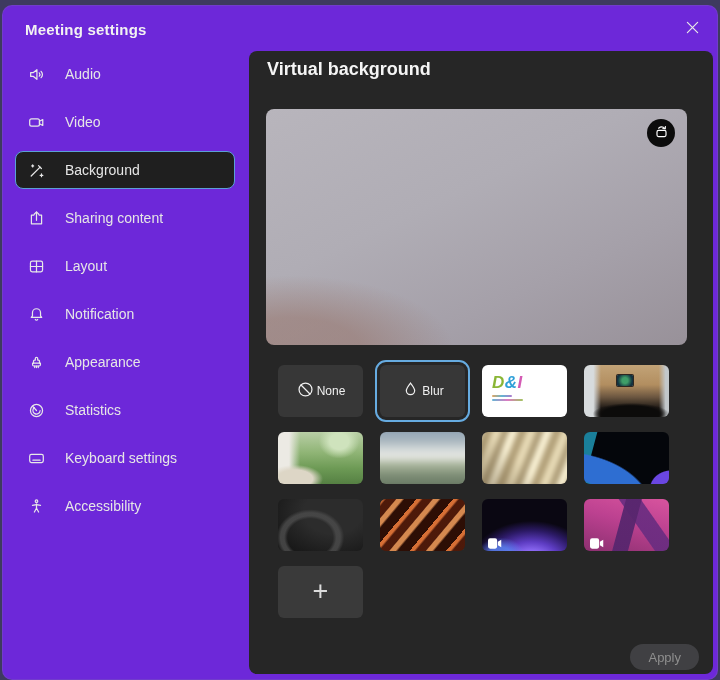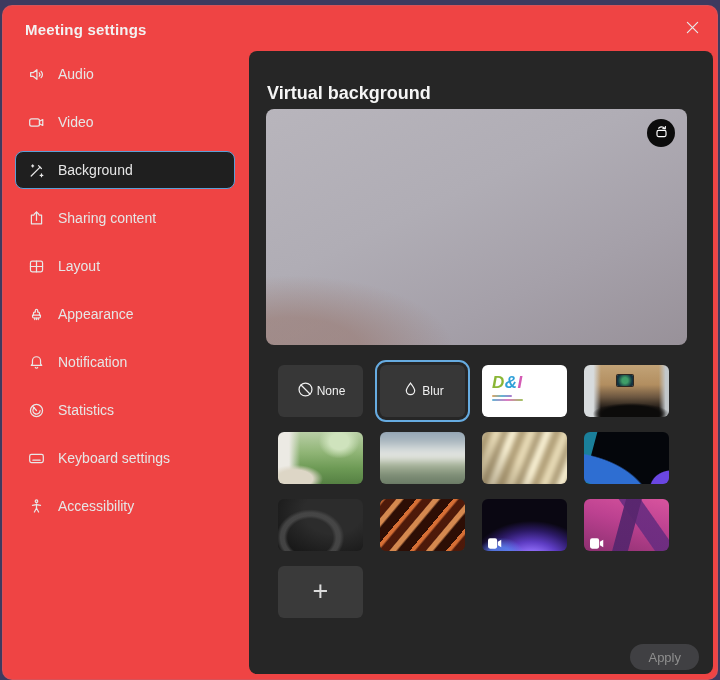--- a/index.html
+++ b/index.html
@@ -1,39 +1,39 @@
 <!DOCTYPE html>
 <html><head>
 <meta charset="utf-8">
 <style>
   html,body{margin:0;padding:0;width:720px;height:680px;overflow:hidden;
     background:#3e3a5f;font-family:"Liberation Sans","DejaVu Sans",sans-serif;}
   *{box-sizing:border-box;}
 
   .dialog{position:absolute;left:2px;top:5px;width:716px;height:675px;
-    background:#ef4444;border-radius:10px;border:1px solid rgba(130,130,160,.22);}
+    background:#6d28d9;border-radius:10px;border:1px solid rgba(130,130,160,.22);}
 
   .win-title{position:absolute;left:22px;top:15px;font-size:15px;font-weight:700;
     color:#f2f2f2;letter-spacing:.2px;}
   .close-btn{position:absolute;right:12px;top:10px;width:26px;height:26px;
     display:flex;align-items:center;justify-content:center;cursor:pointer;border-radius:4px;}
 
   
   .sidebar{position:absolute;left:12px;top:49px;width:220px;}
-  .side-item{display:flex;align-items:center;gap:13px;height:38px;padding-left:12px;
+  .side-item{display:flex;align-items:center;gap:20px;height:38px;padding-left:12px;
     margin-bottom:10px;border-radius:8px;border:1px solid transparent;cursor:pointer;}
   .side-item.selected{border-color:#5b9fd6;background:#1f1f1f;}
   .s-icon{width:17px;height:17px;display:flex;align-items:center;justify-content:center;flex:0 0 17px;}
   .s-icon svg{stroke:#e8e8e8;fill:none;stroke-width:1.15;stroke-linecap:round;stroke-linejoin:round;}
   .s-label{font-size:14px;color:#e6e6e6;white-space:nowrap;}
 
   
   .panel{position:absolute;left:246px;top:45px;width:464px;height:623px;
     background:#262626;border-radius:8px;}
-  .heading{position:absolute;left:18px;top:32px;font-size:18px;font-weight:700;color:#f5f5f5;}
+  .heading{position:absolute;left:18px;top:8px;font-size:18px;font-weight:700;color:#f5f5f5;}
 
   .preview{position:absolute;left:17px;top:58px;width:421px;height:236px;border-radius:8px;
     background:
       radial-gradient(55% 45% at 6% 102%, rgba(150,112,100,.5) 0 30%, rgba(150,112,100,0) 70%),
       linear-gradient(155deg,#b8b5bc 0%,#b0adb5 40%,#a5a0a9 70%,#989199 100%);}
   .flip-btn{position:absolute;right:12px;top:10px;width:28px;height:28px;border-radius:50%;
     background:#0c0c0c;display:flex;align-items:center;justify-content:center;cursor:pointer;}
   .flip-btn svg{stroke:#fff;fill:none;stroke-width:1.4;stroke-linecap:round;stroke-linejoin:round;}
 
   
@@ -178,36 +178,36 @@
             <rect x="2.3" y="3" width="11.4" height="10" rx="1.6"></rect>
             <path d="M8 3v10M2.3 8h11.4"></path>
           </svg>
       </span>
       <span class="s-label">Layout</span>
     </div>
 
     <div class="side-item">
       <span class="s-icon">
         <svg width="17" height="17" viewBox="0 0 16 16">
+            <path d="M4.2 9.3V6.4a3.8 3.8 0 0 1 7.6 0v2.9l1.1 1.5H3.1z"></path>
+            <path d="M6.9 12.7a1.2 1.2 0 0 0 2.2 0"></path>
+          </svg>
+      </span>
+      <span class="s-label">Notification</span>
+    </div>
+
+    <div class="side-item">
+      <span class="s-icon">
+        <svg width="17" height="17" viewBox="0 0 16 16">
             <path d="M5.2 8.6V6.6c0-.5.4-.9.9-.9h.8V4.2a1.1 1.1 0 0 1 2.2 0v1.5h.8c.5 0 .9.4.9.9v2"></path>
             <path d="M4.3 8.6h7.4v1.6c0 .6-.5 1.1-1.1 1.1H5.4c-.6 0-1.1-.5-1.1-1.1z"></path>
             <path d="M6.3 11.3v1.5M8 11.3v1.5M9.7 11.3v1.5"></path>
           </svg>
       </span>
       <span class="s-label">Appearance</span>
-    </div>
-
-    <div class="side-item">
-      <span class="s-icon">
-        <svg width="17" height="17" viewBox="0 0 16 16">
-            <path d="M4.2 9.3V6.4a3.8 3.8 0 0 1 7.6 0v2.9l1.1 1.5H3.1z"></path>
-            <path d="M6.9 12.7a1.2 1.2 0 0 0 2.2 0"></path>
-          </svg>
-      </span>
-      <span class="s-label">Notification</span>
     </div>
 
     <div class="side-item">
       <span class="s-icon">
         <svg width="17" height="17" viewBox="0 0 16 16">
             <circle cx="8" cy="8" r="5.7"></circle>
             <path d="M6 5.2A3.4 3.4 0 1 0 11.4 8"></path>
             <path d="M8 8L4.2 3.9"></path>
           </svg>
       </span>

